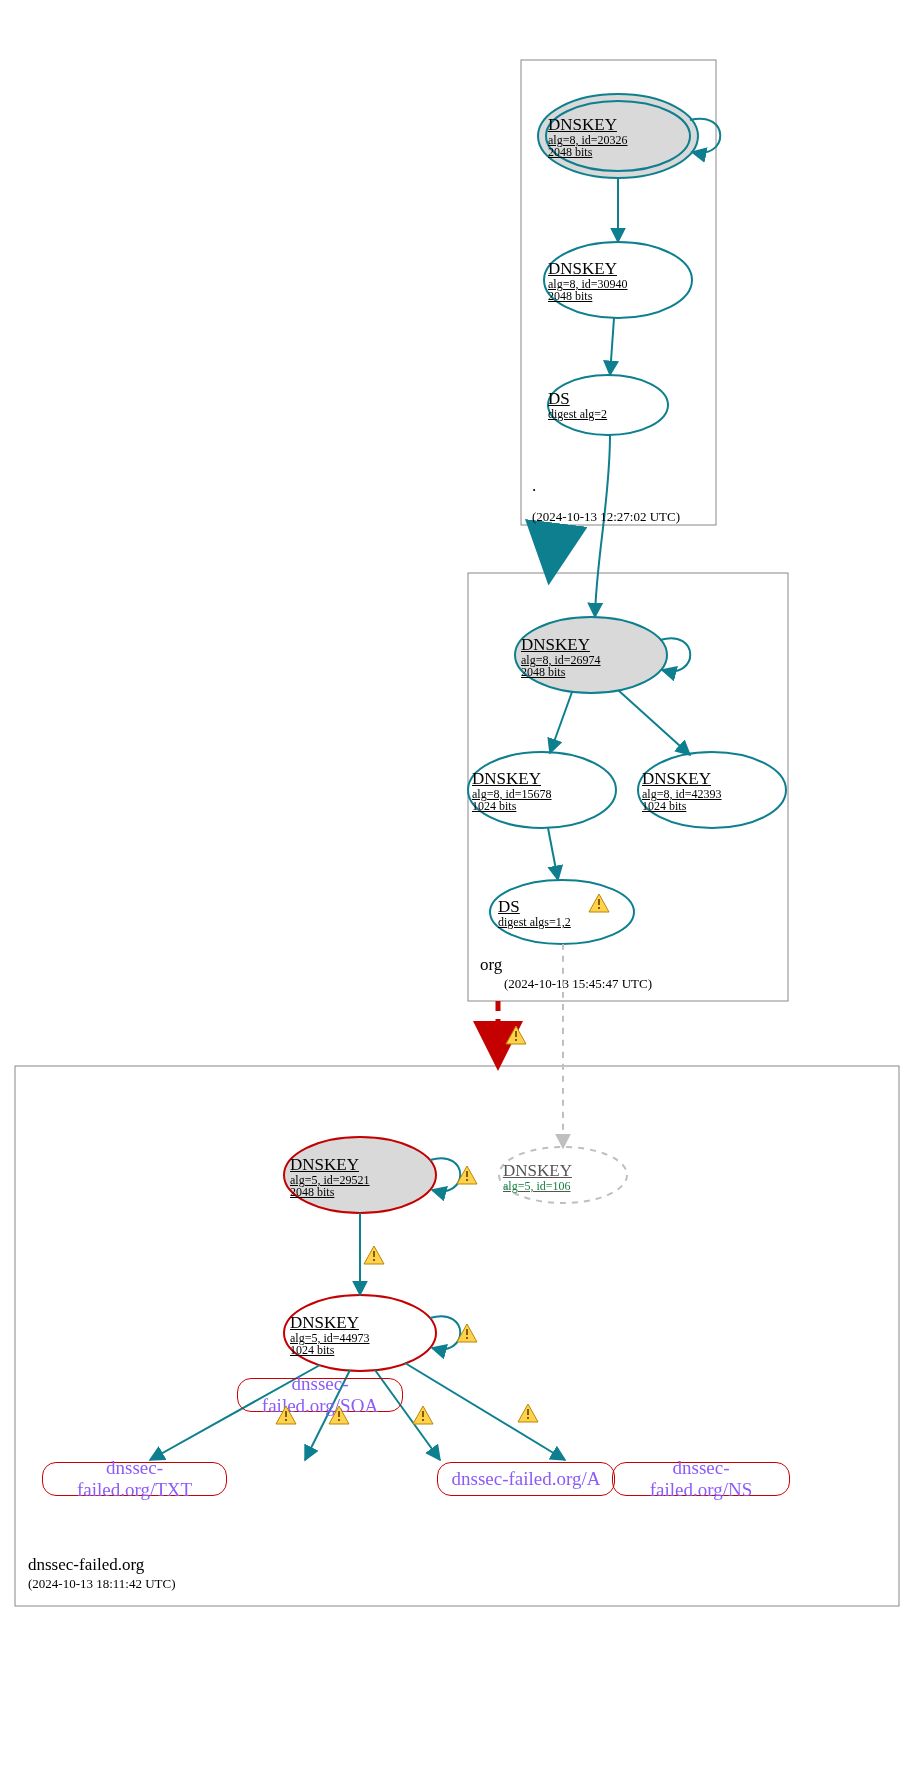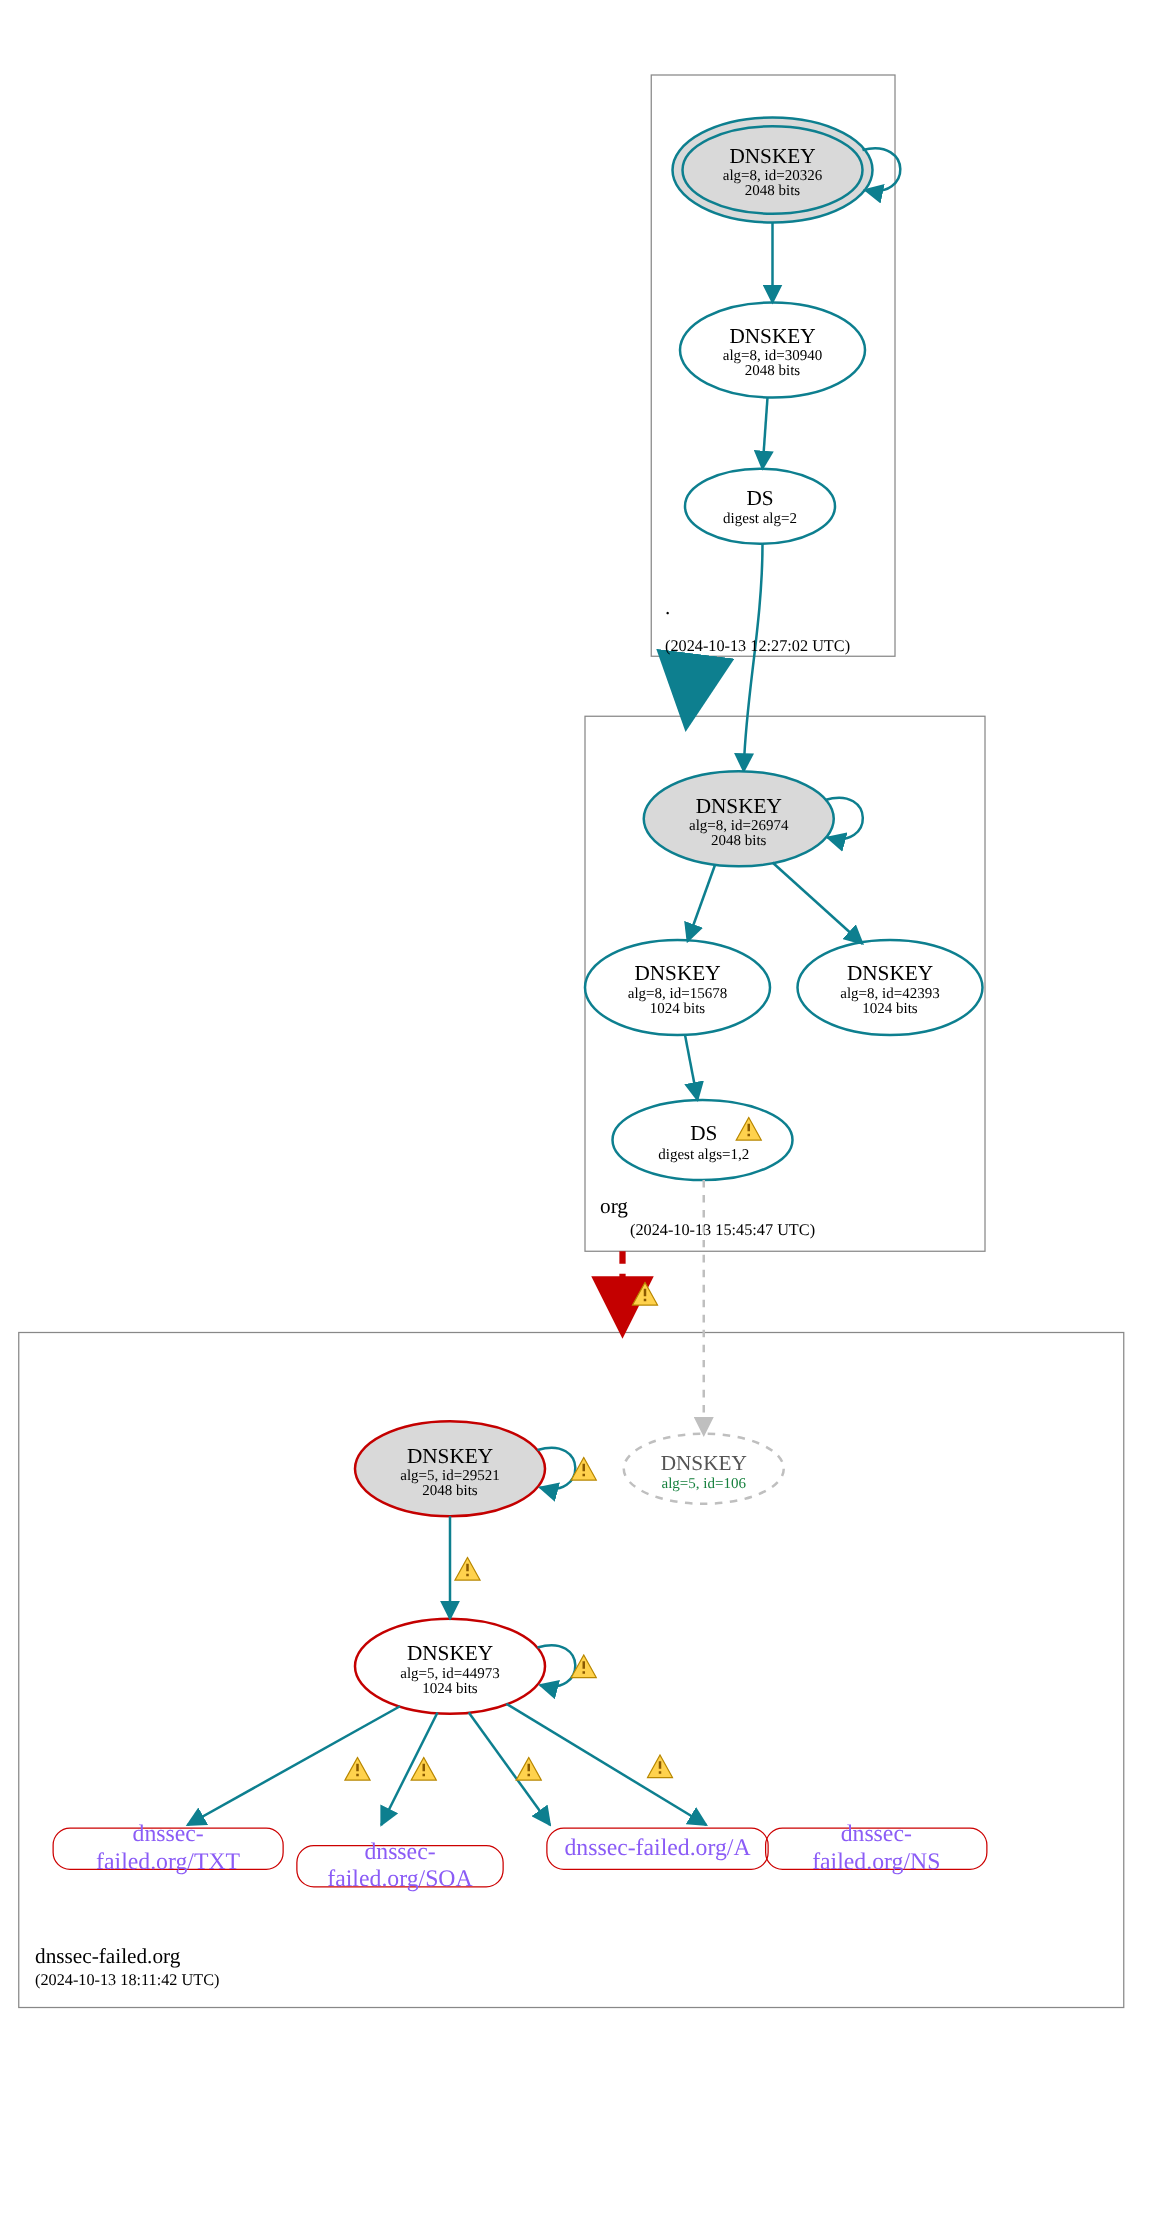--- a/index.html
+++ b/index.html
@@ -28,22 +28,22 @@
     color: #000;
     padding: 0;
   }
   .zone-sublabel {
     position: absolute;
     font-size: 13px;
     color: #000;
   }
   .node {
     position: absolute;
-    text-align: center;
     line-height: 1.05;
+    text-decoration: underline;
   }
   .node .title {
     font-size: 17px;
     color: #000;
   }
   .node .sub {
     font-size: 12px;
     color: #000;
   }
   .rec {
@@ -196,21 +196,21 @@
     <div class="title" style="color:#555;">DNSKEY</div>
     <div class="sub" style="color:#15803d;">alg=5, id=106</div>
   </div>
   <div class="node" style="left:290px; top:1314px; width:140px;">
     <div class="title">DNSKEY</div>
     <div class="sub">alg=5, id=44973</div>
     <div class="sub">1024 bits</div>
   </div>
 
   <div class="rec" style="left:42px;  top:1462px; width:185px; height:34px;">dnssec-failed.org/TXT</div>
-  <div class="rec" style="left:237px; top:1476px; width:166px; height:34px;">dnssec-failed.org/SOA</div>
+  <div class="rec" style="left:237px; top:1378px; width:166px; height:34px;">dnssec-failed.org/SOA</div>
   <div class="rec" style="left:437px; top:1462px; width:178px; height:34px;">dnssec-failed.org/A</div>
   <div class="rec" style="left:612px; top:1462px; width:178px; height:34px;">dnssec-failed.org/NS</div>
 
   <svg class="warn-icon" style="left:588px; top:893px;">
       <use href="#warn"></use>
     </svg>
   <svg class="warn-icon" style="left:505px; top:1025px;">
       <use href="#warn"></use>
     </svg>
   <svg class="warn-icon" style="left:456px; top:1165px;">

